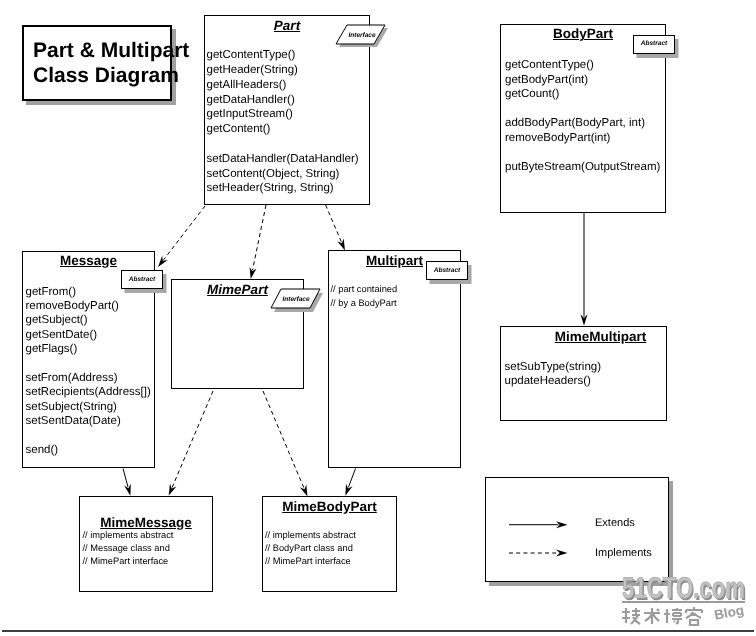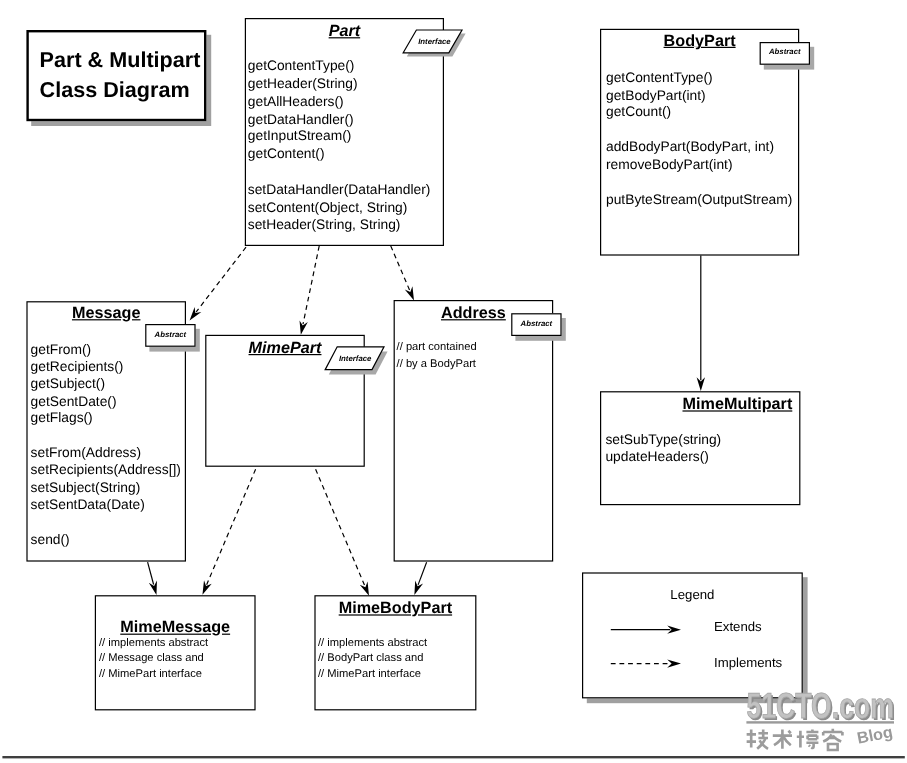--- a/index.html
+++ b/index.html
@@ -11,21 +11,21 @@
   .methods{position:absolute;font-size:11.5px;line-height:14.5px;white-space:pre;}
   .cmt{position:absolute;font-size:9.3px;line-height:12.8px;white-space:pre;}
   .tag{position:absolute;background:#fff;border:1px solid #000;font-size:6.5px;font-weight:bold;font-style:italic;text-align:center;box-shadow:3.5px 4px 0 #a8a8a8;box-sizing:border-box;}
   svg{position:absolute;left:0;top:0;}
 </style>
 </head>
 <body>
 <div id="c">
 
   <div class="box" style="left:22px;top:25px;width:150px;height:76px;border-width:2px;box-shadow:4px 4px 0 #a0a0a0;"></div>
-  <div style="position:absolute;left:33px;top:37.5px;font-size:18px;font-weight:bold;line-height:25px;">Part &amp; Multipart<br>Class Diagram</div>
+  <div style="position:absolute;left:33px;top:37.5px;font-size:21px;font-weight:bold;line-height:25px;">Part &amp; Multipart<br>Class Diagram</div>
 
   <div class="box" style="left:204px;top:15px;width:166px;height:190px;"></div>
   <div class="btitle it" style="left:204px;top:18.2px;width:166px;">Part</div>
   <div class="methods" style="left:206.5px;top:48.3px;line-height:14.8px;">getContentType()
 getHeader(String)
 getAllHeaders()
 getDataHandler()
 getInputStream()
 getContent()
 
@@ -42,60 +42,59 @@
 
 addBodyPart(BodyPart, int)
 removeBodyPart(int)
 
 putByteStream(OutputStream)</div>
 
   <div class="box" style="left:22px;top:251px;width:133px;height:217px;"></div>
   <div class="btitle" style="left:22px;top:252.6px;width:133px;">Message</div>
   <div class="tag" style="left:121px;top:270px;width:42px;height:19px;line-height:17px;">Abstract</div>
   <div class="methods" style="left:25.5px;top:284.5px;line-height:14.4px;">getFrom()
-getRecipients()
+removeBodyPart()
 getSubject()
 getSentDate()
 getFlags()
 
 setFrom(Address)
 setRecipients(Address[])
 setSubject(String)
 setSentData(Date)
 
 send()</div>
 
   <div class="box" style="left:171px;top:279px;width:133px;height:110px;"></div>
   <div class="btitle it" style="left:171px;top:282px;width:133px;">MimePart</div>
 
   <div class="box" style="left:328px;top:250px;width:133px;height:218px;"></div>
-  <div class="btitle" style="left:328px;top:253.2px;width:133px;">Address</div>
+  <div class="btitle" style="left:328px;top:253.2px;width:133px;">Multipart</div>
   <div class="tag" style="left:426px;top:261px;width:42px;height:19px;line-height:17px;">Abstract</div>
   <div class="cmt" style="left:330.5px;top:282px;line-height:14px;">// part contained
 // by a BodyPart</div>
 
   <div class="box" style="left:500px;top:325.5px;width:167px;height:95px;"></div>
-  <div class="btitle" style="left:514px;top:328.5px;width:201px;">MimeMultipart</div>
+  <div class="btitle" style="left:500px;top:328.5px;width:201px;">MimeMultipart</div>
   <div class="methods" style="left:504.5px;top:359.5px;line-height:14.4px;">setSubType(string)
 updateHeaders()</div>
 
   <div class="box" style="left:79px;top:496px;width:134px;height:96px;"></div>
   <div class="btitle" style="left:79px;top:498.8px;width:134px;margin-top:16px;">MimeMessage</div>
   <div class="cmt" style="left:82.5px;top:529.3px;">// implements abstract
 // Message class and
 // MimePart interface</div>
 
   <div class="box" style="left:262px;top:496px;width:135px;height:96px;"></div>
   <div class="btitle" style="left:262px;top:498.8px;width:135px;">MimeBodyPart</div>
   <div class="cmt" style="left:265px;top:529.3px;">// implements abstract
 // BodyPart class and
 // MimePart interface</div>
 
   <div class="box" style="left:485px;top:477px;width:184px;height:105px;box-shadow:4px 4px 0 #a0a0a0;"></div>
-  <div style="position:absolute;left:485px;top:489.7px;width:184px;text-align:center;font-size:11px;">Legend</div>
   <div style="position:absolute;left:595px;top:517.4px;font-size:11px;">Extends</div>
   <div style="position:absolute;left:595px;top:546.5px;font-size:11px;text-align:right;">Implements</div>
 
   <svg width="756" height="636" viewBox="0 0 756 636">
 
     <g>
       <polygon points="339,47 350,28 388,28 377,47" fill="#a8a8a8"></polygon>
       <polygon points="336,44 347,25 385,25 374,44" fill="#fff" stroke="#000" stroke-width="1"></polygon>
       <text x="362" y="37" font-size="6.5" font-weight="bold" font-style="italic" text-anchor="middle" font-family="Liberation Sans">Interface</text>
       <polygon points="274,312 284,293 323,293 313,312" fill="#a8a8a8"></polygon>

